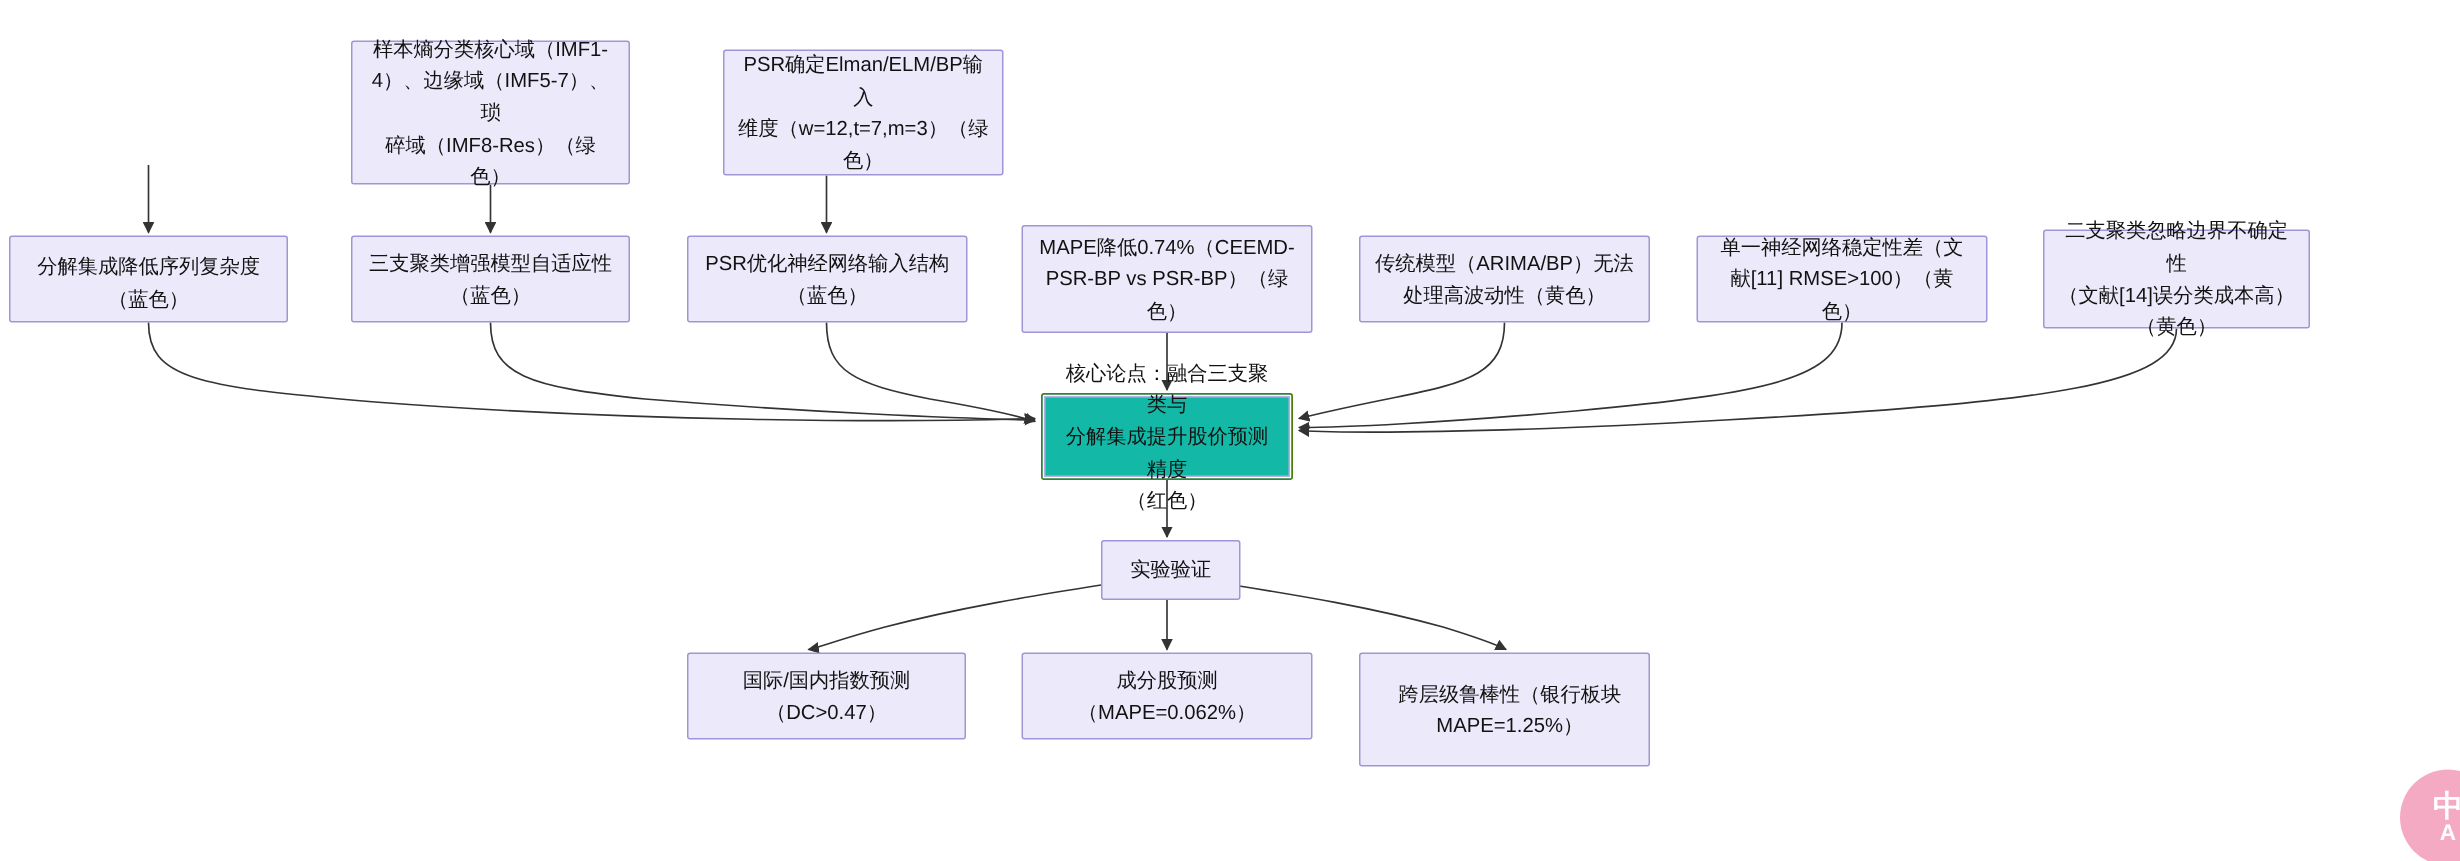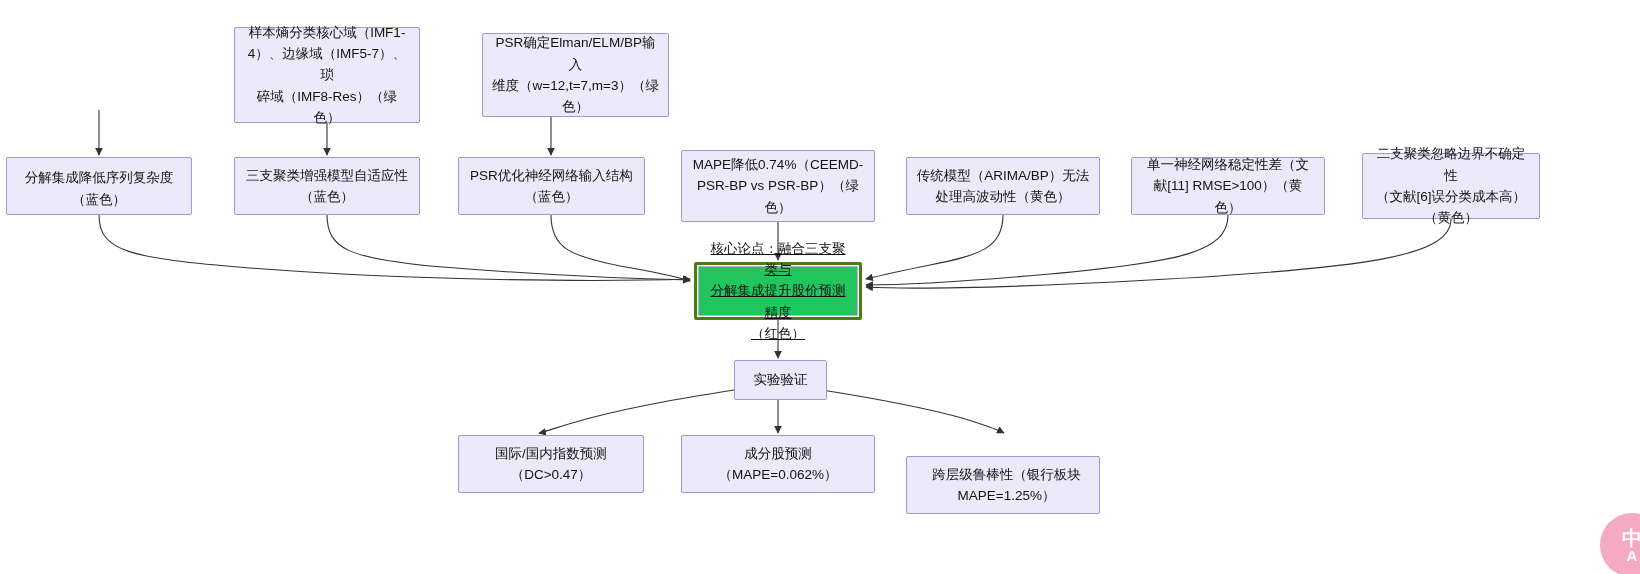--- a/index.html
+++ b/index.html
@@ -35,24 +35,23 @@
     align-items: center;
     justify-content: center;
     text-align: center;
     color: #121212;
     font-size: 13.5px;
     line-height: 1.58;
     padding: 4px 9px;
     z-index: 2;
   }
   .node.core {
-    background: #22c55e;
-    border: 3px solid #4d7c0f;
+    background: #14b8a6;
+    border: 1px solid #4d7c0f;
     box-shadow: inset 0 0 0 1px #ffffff, inset 0 0 0 2px #B9AFE2;
-    text-decoration: underline;
   }
   .node .txt {
     display: block;
     width: 100%;
     white-space: pre-line;
   }
   #watermark {
     position: absolute;
     width: 64px;
     height: 64px;
@@ -149,21 +148,21 @@
 处理高波动性（黄色）</span>
   </div>
 
   <div class="node" style="left:1131px; top:157px; width:194px; height:58px;">
     <span class="txt">单一神经网络稳定性差（文
 献[11] RMSE&gt;100）（黄色）</span>
   </div>
 
   <div class="node" style="left:1362px; top:153px; width:178px; height:66px;">
     <span class="txt">二支聚类忽略边界不确定性
-（文献[6]误分类成本高）
+（文献[14]误分类成本高）
 （黄色）</span>
   </div>
 
   <div class="node core" style="left:694px; top:262px; width:168px; height:58px;">
     <span class="txt">核心论点：融合三支聚类与
 分解集成提升股价预测精度
 （红色）</span>
   </div>
 
   <div class="node" style="left:734px; top:360px; width:93px; height:40px;">
@@ -173,21 +172,21 @@
   <div class="node" style="left:458px; top:435px; width:186px; height:58px;">
     <span class="txt">国际/国内指数预测
 （DC&gt;0.47）</span>
   </div>
 
   <div class="node" style="left:681px; top:435px; width:194px; height:58px;">
     <span class="txt">成分股预测
 （MAPE=0.062%）</span>
   </div>
 
-  <div class="node" style="left:906px; top:456px; width:194px; height:58px;padding-left:16px;">
+  <div class="node" style="left:906px; top:435px; width:194px; height:76px;padding-left:16px;">
     <span class="txt">跨层级鲁棒性（银行板块
 MAPE=1.25%）</span>
   </div>
 
   <div id="watermark" style="left:1600px; top:513px;">
     <span>中</span>
     <span class="wm-sub">A</span>
   </div>
 
 </div>

